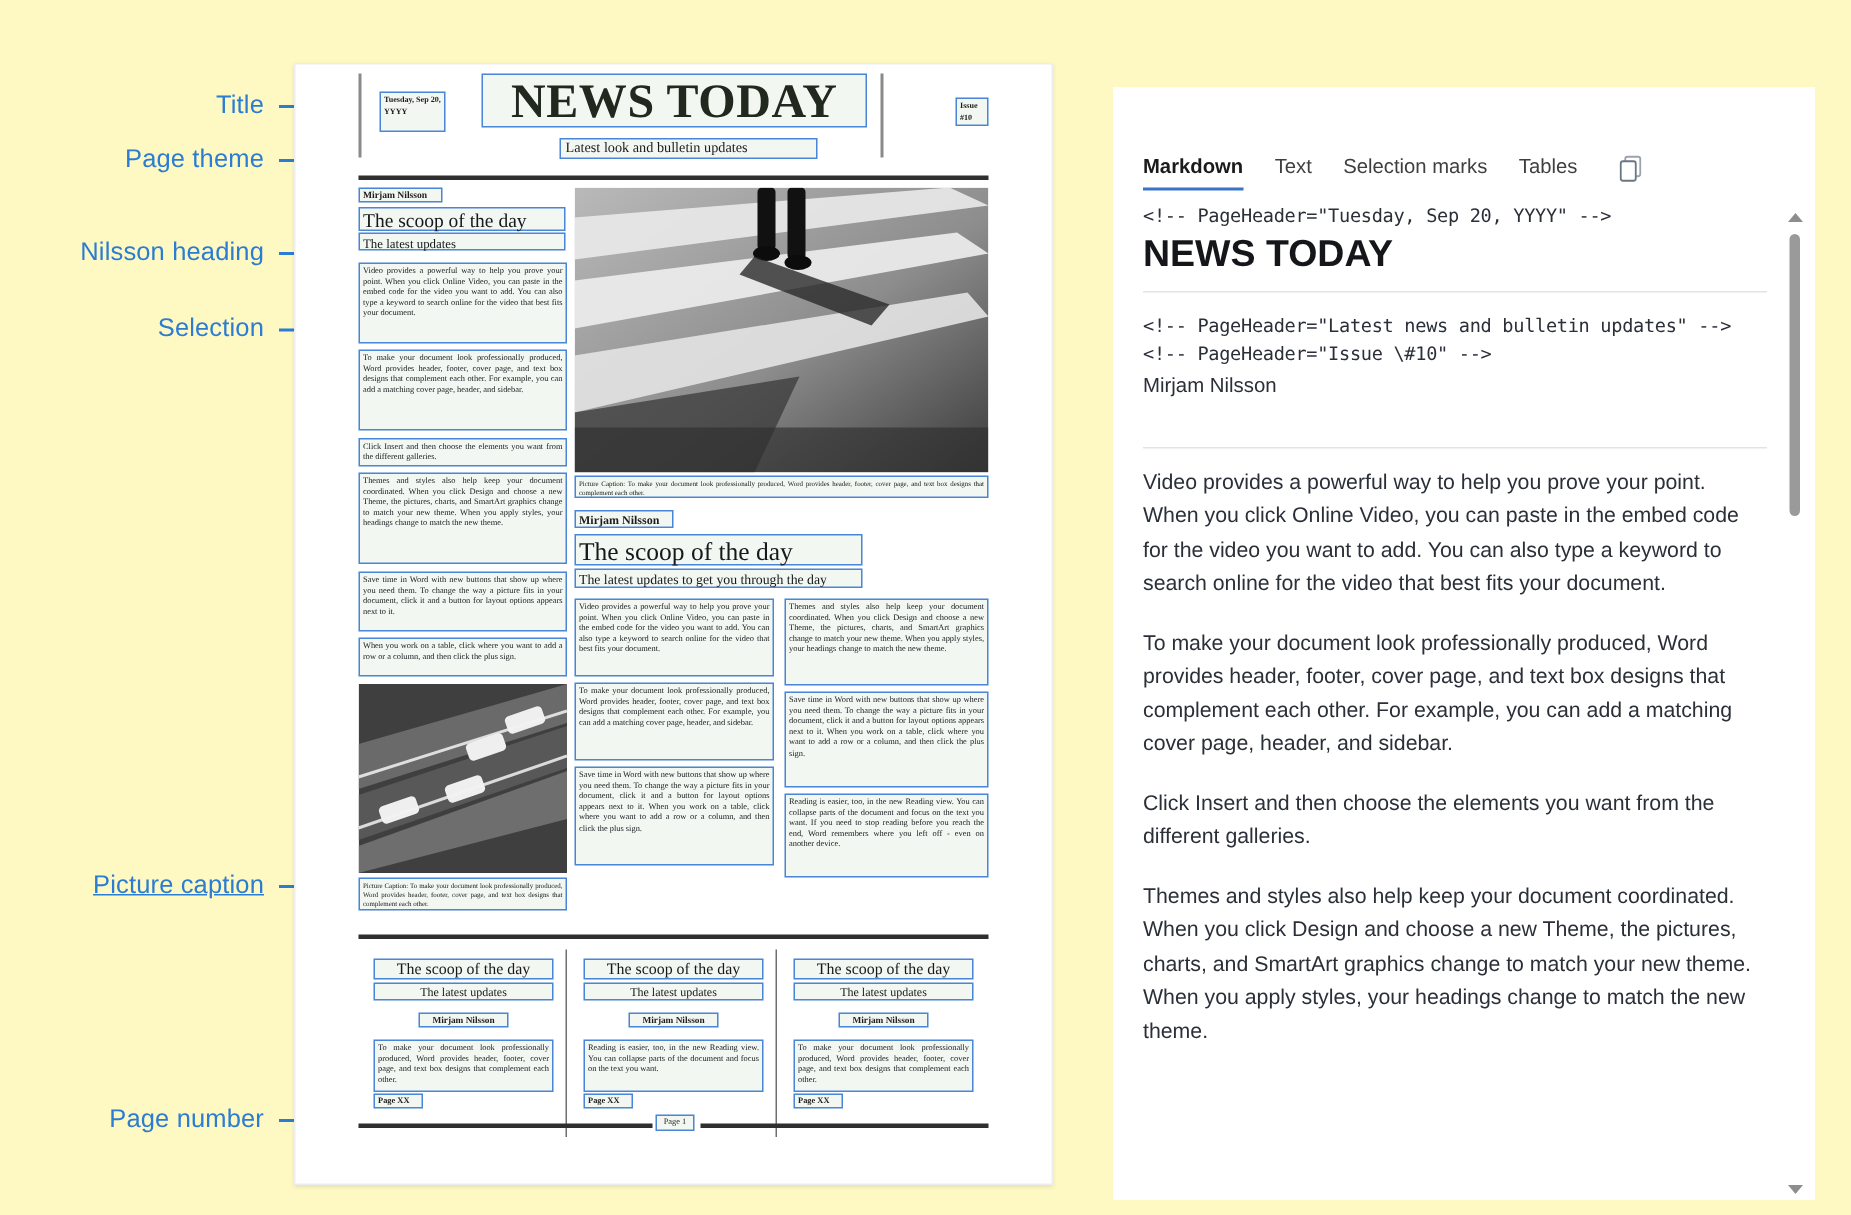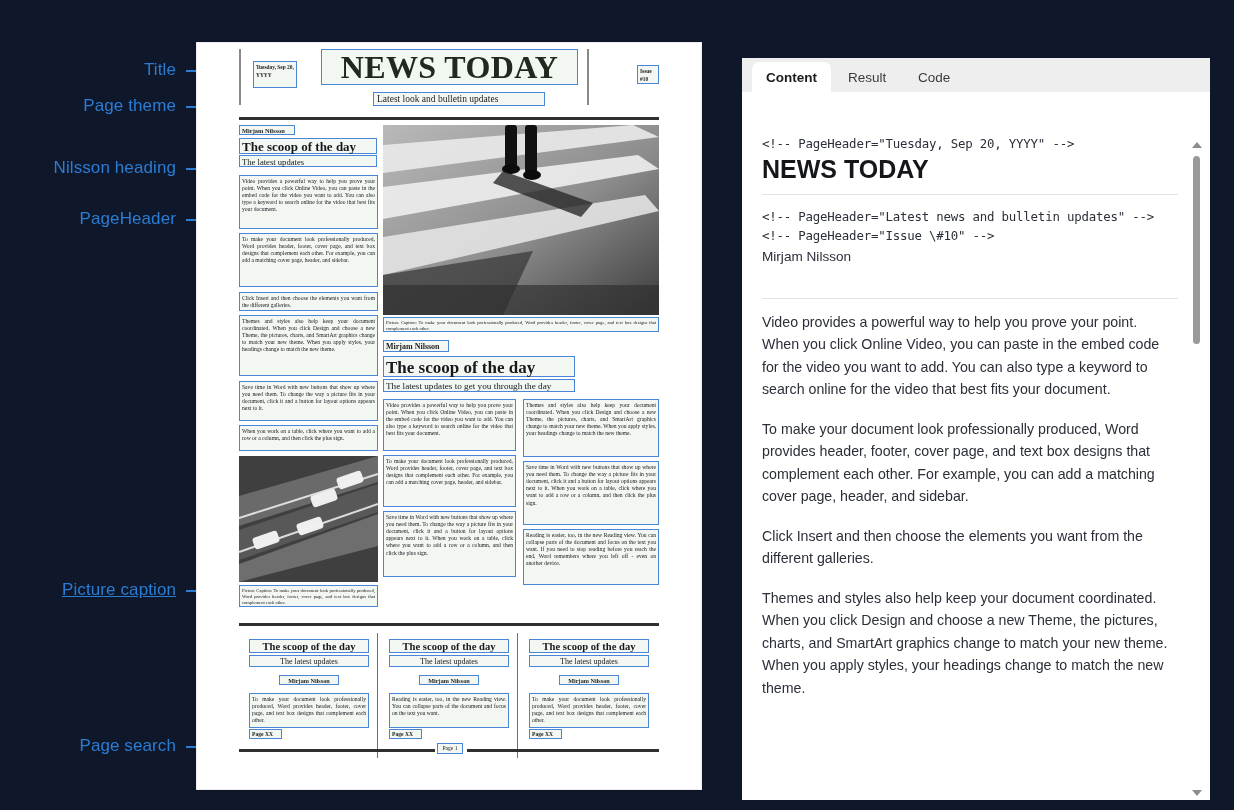--- a/index.html
+++ b/index.html
@@ -4,21 +4,21 @@
 <title>Document Layout Annotation</title>
 <style>
   * { box-sizing: border-box; }
   html, body {
     margin: 0; padding: 0;
     width: 1234px; height: 810px;
     background: #ffffff;
     font-family: "Liberation Sans", sans-serif;
     overflow: hidden;
   }
-  #stage { position: relative; width: 1234px; height: 810px; background:#0f172a; }
+  #stage { position: relative; width: 1234px; height: 810px; background:#fef9c3; }
 
   
   .anno-label {
     position: absolute;
     color: #2b7cd3;
     font-family: "Liberation Sans", sans-serif;
     font-size: 17px;
     font-weight: 400;
     white-space: nowrap;
     text-align: right;
@@ -79,21 +79,21 @@
     font-size:9.5px; line-height:12px; padding:0 3px; color:#1b1b1b; white-space:nowrap;
   }
 
   .hr-thick { position:absolute; height:3px; background:#2f2f2f; }
 
   
   .tb { position:absolute; font-size:5.6px; line-height:7.2px; padding:1.5px 2px; color:#15191c;
         text-align:justify; overflow:hidden; }
   .tb.tiny { font-size:4.6px; line-height:6px; }
   .byline { position:absolute; font-size:6.4px; line-height:9px; padding:0 2px; font-weight:600; }
-  .sec-h1 { position:absolute; font-family:"Liberation Serif",serif; font-weight:700;
+  .sec-h1 { position:absolute; font-family:"Liberation Serif",serif; font-weight:400;
             color:#15191c; padding:0 2px; }
   .sec-h2 { position:absolute; font-family:"Liberation Serif",serif;
             color:#15191c; padding:0 2px; }
 
   
   .photo { position:absolute; overflow:hidden; }
   .photo svg { display:block; width:100%; height:100%; }
 
   
   .col-div { position:absolute; width:1.4px; background:#6f6f6f; }
@@ -182,29 +182,29 @@
   <div class="anno-arrow" style="left:278px; top:65px;"></div>
 
   <div class="anno-label" style="left:30px; top:96px; width:146px;">Page theme</div>
   <div class="anno-line" style="left:186px; top:106px; width:178px;"></div>
   <div class="anno-arrow" style="left:362px; top:101px;"></div>
 
   <div class="anno-label" style="left:16px; top:158px; width:160px;">Nilsson heading</div>
   <div class="anno-line" style="left:186px; top:168px; width:40px;"></div>
   <div class="anno-arrow" style="left:224px; top:163px;"></div>
 
-  <div class="anno-label" style="left:56px; top:209px; width:120px;">PageHeader</div>
+  <div class="anno-label" style="left:56px; top:209px; width:120px;">Selection</div>
   <div class="anno-line" style="left:186px; top:219px; width:40px;"></div>
   <div class="anno-arrow" style="left:224px; top:214px;"></div>
 
   <div class="anno-label" style="left:28px; top:580px; width:148px;text-decoration:underline;">Picture caption</div>
   <div class="anno-line" style="left:186px; top:590px; width:40px;"></div>
   <div class="anno-arrow" style="left:224px; top:585px;"></div>
 
-  <div class="anno-label" style="left:42px; top:736px; width:134px;">Page search</div>
+  <div class="anno-label" style="left:42px; top:736px; width:134px;">Page number</div>
   <div class="anno-line" style="left:186px; top:746px; width:252px;"></div>
   <div class="anno-arrow" style="left:436px; top:741px;"></div>
 
   <div id="page">
 
     <div class="mast-wrap">
       <div class="mast-rule" style="left:42px;"></div>
       <div class="mast-rule" style="left:390px;"></div>
 
       <div class="mast-date rgn">Tuesday, Sep 20, YYYY</div>
@@ -319,28 +319,35 @@
     <div class="tb rgn" style="left:332px; top:650px; width:120px; height:35px;">To make your document look professionally produced, Word provides header, footer, cover page, and text box designs that complement each other.</div>
     <div class="pagenum-box rgn" style="left:332px; top:686px; width:33px; height:10px;">Page XX</div>
 
     <div class="hr-thick" style="left:42px; top:706px; width:196px;"></div>
     <div class="pagenum-box rgn" style="left:240px; top:700px; width:26px; height:11px; font-size:5.6px; text-align:center; font-weight:400;">Page 1</div>
     <div class="hr-thick" style="left:270px; top:706px; width:192px;"></div>
   </div>
 
   <div id="panel">
 
-    <div class="tabstrip">
-      <div class="tab active" style="left:10px;">Content</div>
-      <div class="tab" style="left:92px;">Result</div>
-      <div class="tab" style="left:162px;">Code</div>
-    </div>
 
     <div class="panel-body">
 
+      <div class="subtabs">
+        <div class="subtab active">Markdown</div>
+        <div class="subtab">Text</div>
+        <div class="subtab">Selection marks</div>
+        <div class="subtab">Tables</div>
+        <div class="copy-icon">
+          <svg width="17" height="19" viewBox="0 0 17 19" aria-hidden="true">
+            <rect x="4.5" y="1.5" width="10" height="13" rx="1.5" fill="#ffffff" stroke="#9aa3ad" stroke-width="1.2"></rect>
+            <rect x="1.5" y="4.5" width="10" height="13" rx="1.5" fill="#ffffff" stroke="#6b7684" stroke-width="1.2"></rect>
+          </svg>
+        </div>
+      </div>
 
       <div class="md-scroll">
         <div class="md-comment">&lt;!-- PageHeader="Tuesday, Sep 20, YYYY" --&gt;</div>
         <div class="md-h1">NEWS TODAY</div>
         <hr class="md-rule">
         <div class="md-comment">&lt;!-- PageHeader="Latest news and bulletin updates" --&gt; &lt;!-- PageHeader="Issue \#10" --&gt;</div>
         <div class="md-plain">Mirjam Nilsson</div>
         <div style="height:18px"></div>
         <hr class="md-rule">
         <p class="md-p">Video provides a powerful way to help you prove your point. When you click Online Video, you can paste in the embed code for the video you want to add. You can also type a keyword to search online for the video that best fits your document.</p>

